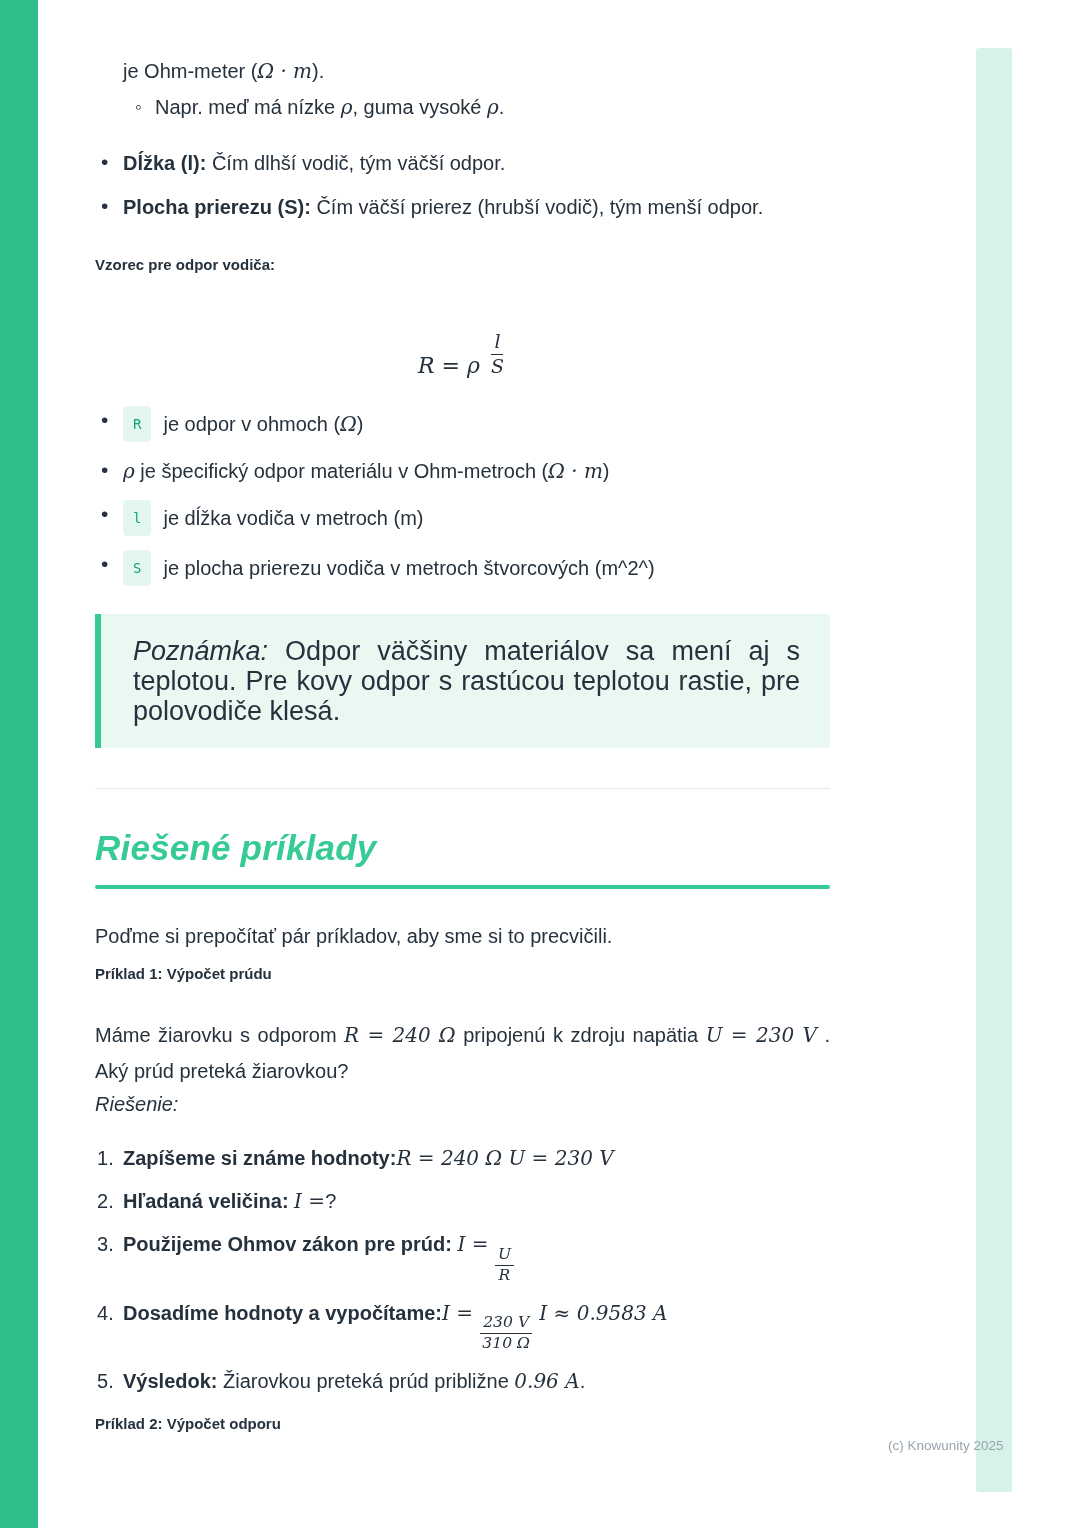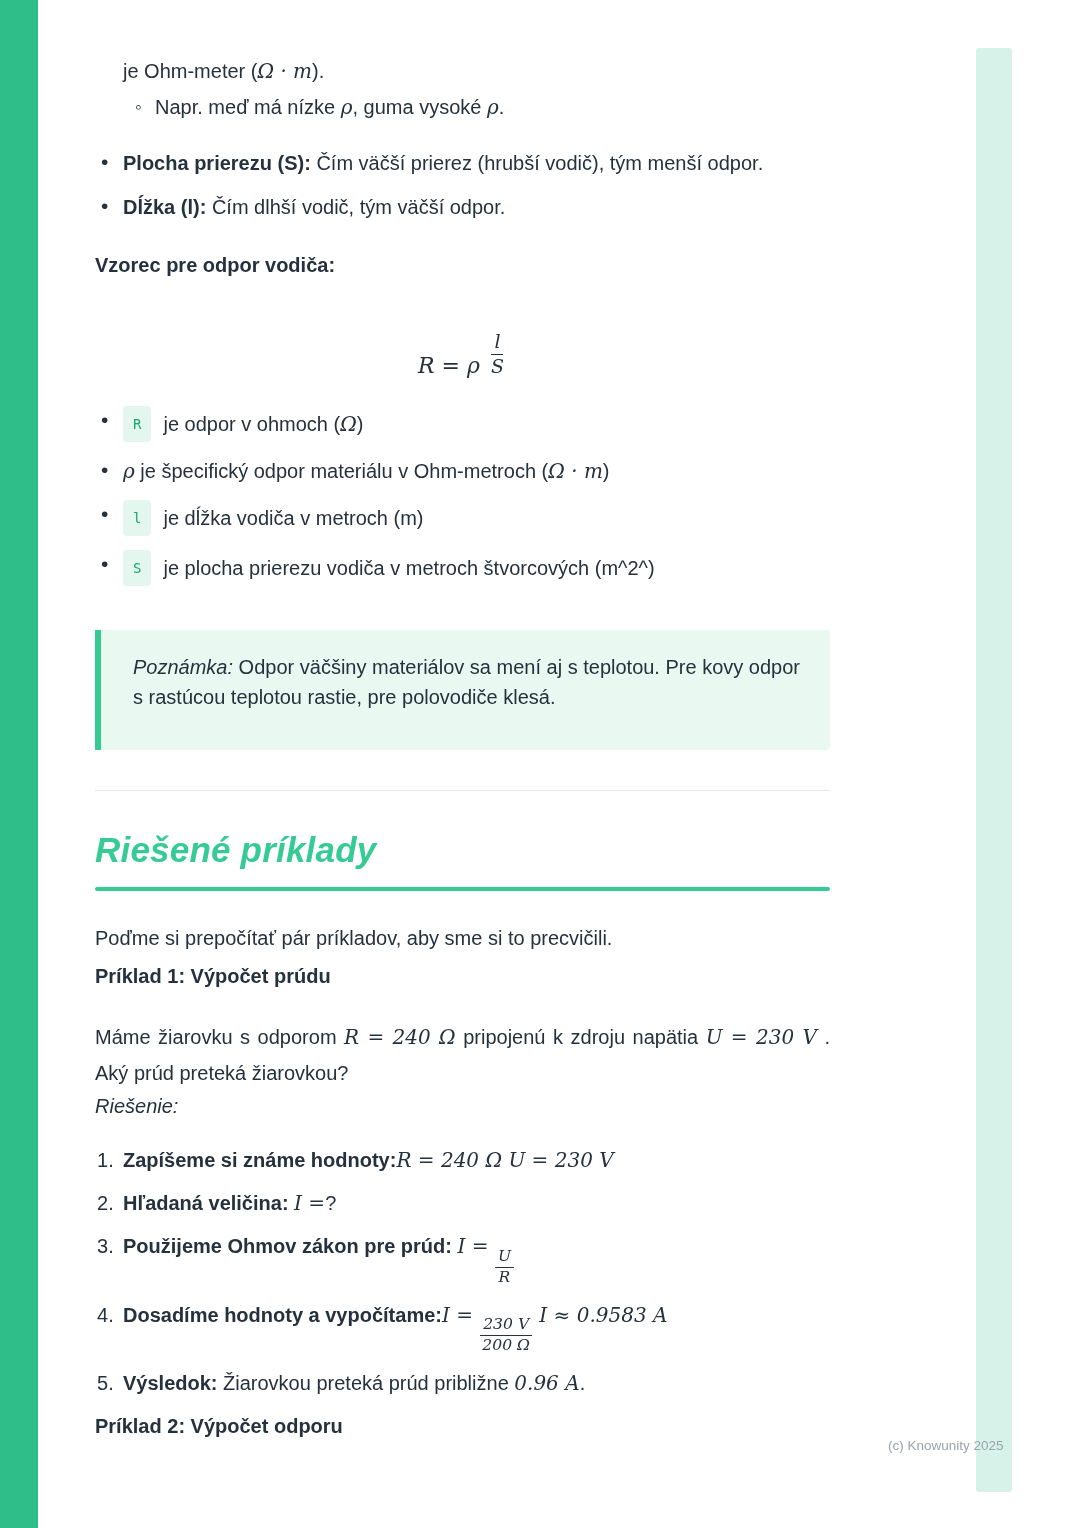--- a/index.html
+++ b/index.html
@@ -25,21 +25,21 @@
   }
   .body-text { font-size:20px; line-height:30px; margin:0; }
   .cont-line { padding-left:28px; }
   ul { list-style:none; margin:0; padding:0; }
   .sub-list { margin-top:6px; }
   .sub-list li { position:relative; padding-left:60px; font-size:20px; line-height:30px; }
   .sub-list li::before { content:"◦"; position:absolute; left:40px; top:0; font-size:19px; }
   .main-list { margin-top:26px; }
   .main-list li { position:relative; padding-left:28px; font-size:20px; line-height:30px; margin-bottom:14px; }
   .main-list li::before { content:"•"; position:absolute; left:6px; top:-1px; font-size:21px; }
-  .bold-label { font-weight:700; font-size:20px; line-height:30px; margin:28px 0 0 0; }
+  .bold-label { font-weight:700; font-size:15px; line-height:30px; margin:28px 0 0 0; }
   .seg-b { font-weight:700; }
   .seg-i { font-style:italic; }
   .seg-m { font-family:"DejaVu Serif","Liberation Serif",serif; font-style:italic; }
   .formula { margin-top:26px; text-align:center; font-size:22px; height:72px;
              display:flex; align-items:flex-end; justify-content:center; }
   .formula-lhs { margin-right:8px; }
   .frac { display:inline-flex; flex-direction:column; align-items:center; vertical-align:-0.5em;
           font-family:"DejaVu Serif","Liberation Serif",serif; font-style:italic;
           font-size:0.78em; line-height:1.15; text-align:center; }
   .frac .num { border-bottom:1.4px solid currentColor; padding:0 3px 1px; }
@@ -47,25 +47,25 @@
   .big-frac { font-size:19px; }
   .kde { margin-top:36px; }
   .where-list { margin-top:28px; }
   .where-list li { margin-bottom:14px; }
   .badge {
     display:inline-block; font-family:"DejaVu Sans Mono","Liberation Mono",monospace;
     font-size:14px; color:var(--c-badge_text,#14a578); background:var(--c-badge_bg,#e4f7ee);
     border-radius:4px; padding:3px 10px; margin-right:12px; vertical-align:2px;
   }
   .note {
-    margin-top:44px; background:var(--c-note_bg,#e9f9f2);
+    margin-top:28px; background:var(--c-note_bg,#e9f9f2);
     border-left:6px solid var(--c-accent,#36cb94);
     border-radius:0 4px 4px 0;
-    padding:22px 30px 38px 32px;
-    font-size:20px; line-height:30px; text-align:justify;
+    padding:22px 30px 22px 32px;
+    font-size:27px; line-height:30px; text-align:justify;
   }
   .divider { margin-top:40px; border-top:1px solid #e4e8ec; height:0; }
   .heading { margin:38px 0 0 0; font-size:35px; line-height:42px; font-weight:700;
              color:var(--c-accent,#36cb94); letter-spacing:0.2px;font-style:italic; }
   .heading-underline { margin-top:16px; height:4px; border-radius:2px; background:var(--c-accent,#36cb94); }
   .intro { margin-top:32px; }
   .ex-title { margin-top:8px; }
   .para-wide { margin-top:28px; line-height:36px; text-align:justify; }
   .italic-label { font-style:italic; }
   .steps { list-style:none; margin:24px 0 0 0; padding:0; counter-reset:step; }
@@ -84,22 +84,22 @@
 
   <div class="content">
 
     <div class="cont-line body-text"><span class="seg-t">je Ohm-meter (</span><span class="seg-m">Ω · m</span><span class="seg-t">).</span></div>
 
     <ul class="sub-list">
       <li><span class="seg-t">Napr. meď má nízke </span><span class="seg-m">ρ</span><span class="seg-t">, guma vysoké </span><span class="seg-m">ρ</span><span class="seg-t">.</span></li>
     </ul>
 
     <ul class="main-list">
+      <li><span class="seg-b">Dĺžka (l): </span><span class="seg-t">Čím dlhší vodič, tým väčší odpor.</span></li>
       <li><span class="seg-b">Plocha prierezu (S): </span><span class="seg-t">Čím väčší prierez (hrubší vodič), tým menší odpor.</span></li>
-      <li><span class="seg-b">Dĺžka (l): </span><span class="seg-t">Čím dlhší vodič, tým väčší odpor.</span></li>
     </ul>
 
     <p class="bold-label">Vzorec pre odpor vodiča:</p>
 
     <div class="formula">
       <span class="seg-m formula-lhs">R = ρ</span>
       <span class="frac big-frac">
         <span class="num">l</span>
         <span class="den">S</span>
       </span>
@@ -138,21 +138,21 @@
 
     <ol class="steps">
       <li><span class="seg-b">Zapíšeme si známe hodnoty:</span><span class="seg-m">R = 240 Ω U = 230 V</span></li>
       <li><span class="seg-b">Hľadaná veličina: </span><span class="seg-m">I =</span><span class="seg-t">?</span></li>
       <li><span class="seg-b">Použijeme Ohmov zákon pre prúd: </span><span class="seg-m">I = </span><span class="frac">
             <span class="num">U</span>
             <span class="den">R</span>
           </span></li>
       <li><span class="seg-b">Dosadíme hodnoty a vypočítame:</span><span class="seg-m">I = </span><span class="frac">
             <span class="num">230 V</span>
-            <span class="den">200 Ω</span>
+            <span class="den">310 Ω</span>
           </span><span class="seg-m">  I ≈ 0.9583 A</span></li>
       <li><span class="seg-b">Výsledok: </span><span class="seg-t">Žiarovkou preteká prúd približne </span><span class="seg-m">0.96 A</span><span class="seg-t">.</span></li>
     </ol>
 
     <p class="bold-label ex-title">Príklad 2: Výpočet odporu</p>
 
   </div>
 
   <div class="footer">(c) Knowunity 2025</div>
 </div>

